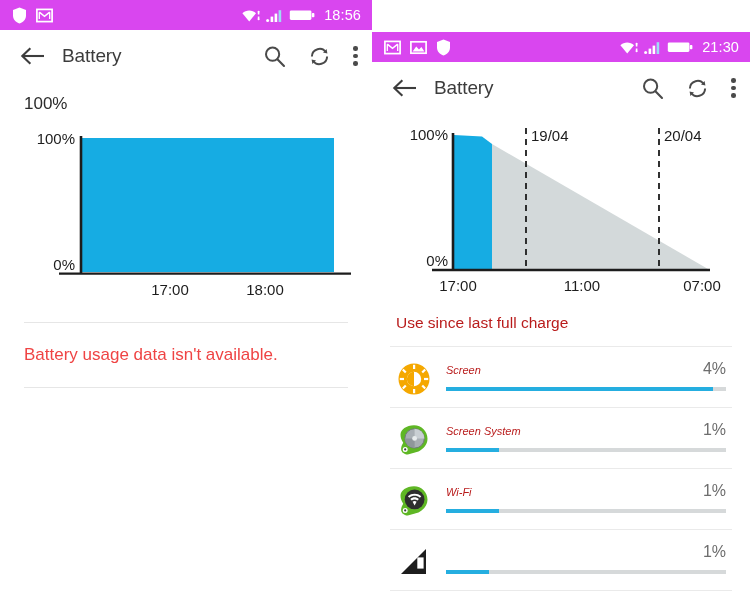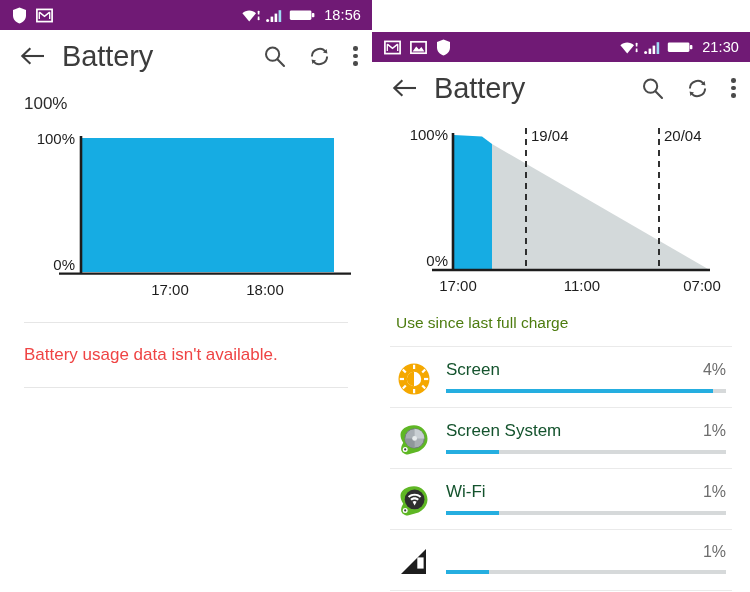--- a/index.html
+++ b/index.html
@@ -21,21 +21,21 @@
     width: 375px; height: 592px;
     background: #ffffff;
     overflow: hidden;
   }
   .panel.left  { width: 372px; }
   .panel.right { width: 378px; margin-top: 32px; }
 
   
   .statusbar {
     height: 30px;
-    background: #701a75;
+    background: #d946ef;
     display: flex;
     align-items: center;
     padding: 0 11px 0 12px;
     color: #ffffff;
   }
   .sb-left { display: flex; align-items: center; gap: 9px; }
   .sb-right { margin-left: auto; display: flex; align-items: center; gap: 5px; }
   .sb-icon { display: block; }
   .sb-time {
     font-size: 14.5px;
@@ -48,21 +48,21 @@
   
   .toolbar {
     height: 52px;
     display: flex;
     align-items: center;
     padding: 0 14px 0 20px;
     background: #ffffff;
   }
   .tb-back { margin-right: 16px; display: flex; align-items: center; cursor: pointer; }
   .tb-title {
-    font-size: 29px;
+    font-size: 19px;
     color: #3c3c3c;
     font-weight: 400;
     letter-spacing: -0.1px;
     white-space: nowrap;
   }
   .tb-actions { margin-left: auto; display: flex; align-items: center; gap: 22px; }
   .tb-btn { display: flex; align-items: center; justify-content: center; cursor: pointer; }
   .dots { width: 5px; display: flex; flex-direction: column; gap: 3px; align-items: center; }
   .dots i { display: block; width: 4.5px; height: 4.5px; background: #4a4a4a; border-radius: 50%; }
 
@@ -91,21 +91,21 @@
   .nodata-sep-bot {
     height: 1px; background: #e6e6e6;
     margin: 0 6px;
   }
 
   .link-row {
     padding: 16px 6px 14px 6px;
   }
   .link-row a {
     font-size: 15.5px;
-    color: #4d7c0f;
+    color: #b91c1c;
     text-decoration: none;
     text-align: right;
   }
 
   
   .usage-list { border-top: 1px solid #eaeaea; }
   .usage-item {
     display: flex;
     align-items: flex-start;
     padding: 11px 6px 10px 6px;
@@ -114,22 +114,23 @@
   }
   .usage-icon {
     width: 36px; height: 36px;
     flex: 0 0 36px;
     display: flex; align-items: center; justify-content: center;
     margin-top: 3px;
   }
   .usage-body { flex: 1; margin-left: 14px; padding-top: 2px; }
   .usage-top { display: flex; align-items: baseline; }
   .usage-name {
-    font-size: 17px;
-    color: #14532d;
+    font-size: 11px;
+    color: #b91c1c;
+    font-style: italic;
   }
   .usage-pct {
     margin-left: auto;
     font-size: 16px;
     color: #6d6d6d;
   }
   .bar-track {
     margin-top: 9px;
     height: 4px;
     background: #d6d9da;

